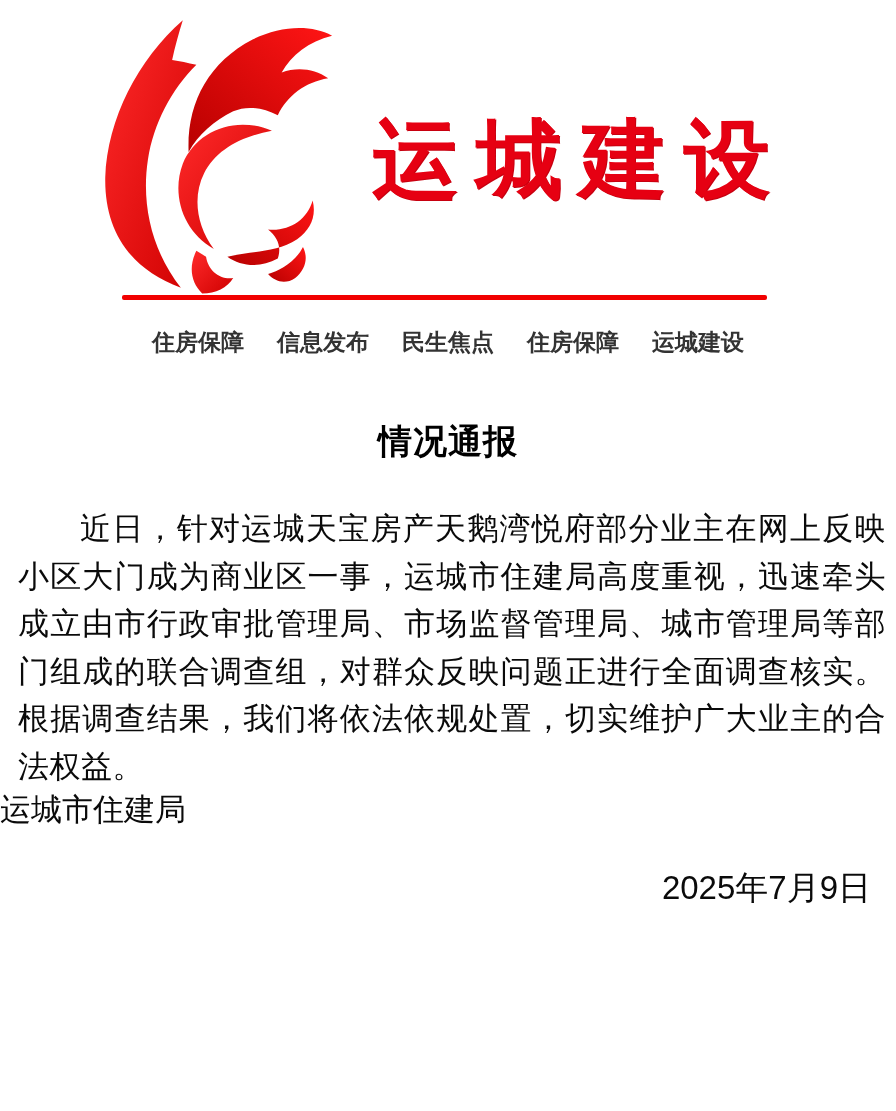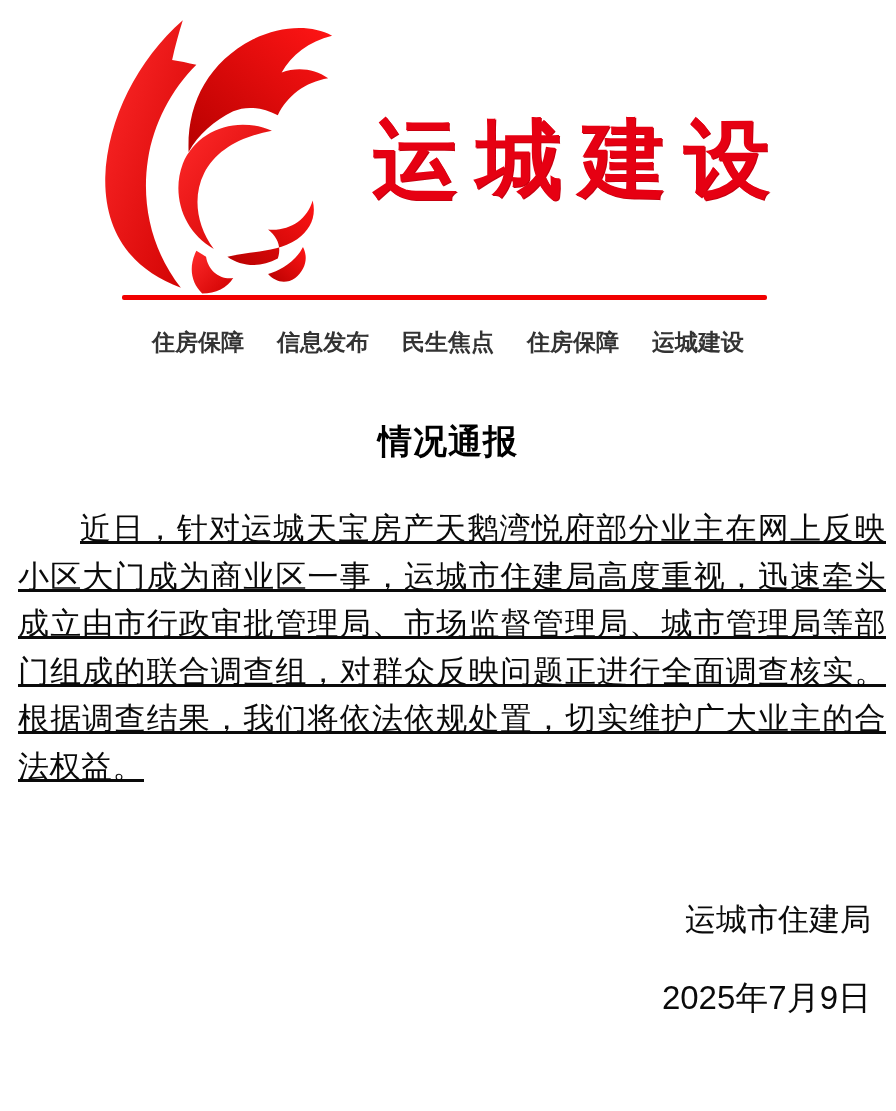--- a/index.html
+++ b/index.html
@@ -63,26 +63,25 @@
     padding-right: 10px;
     color: #0a0a0a;
   }
   .para {
     font-size: 31px;
     line-height: 47.5px;
     text-indent: 2em;
     text-align: justify;
     letter-spacing: 0.5px;
   }
-  .para-1 { margin-top: 42px; text-decoration: underline; }
+  .para-1 { margin-top: 42px; }
   .para-2 { margin-top: 38px; }
   .signature {
-    margin-top: 110px;
     padding-right: 25px;
-    text-align: right;
+    text-align: left;
     font-size: 31px;
     line-height: 40px;
     color: #0a0a0a;
   }
   .date {
     margin-top: 36px;
     padding-right: 25px;
     text-align: right;
     font-size: 33px;
     line-height: 44px;

